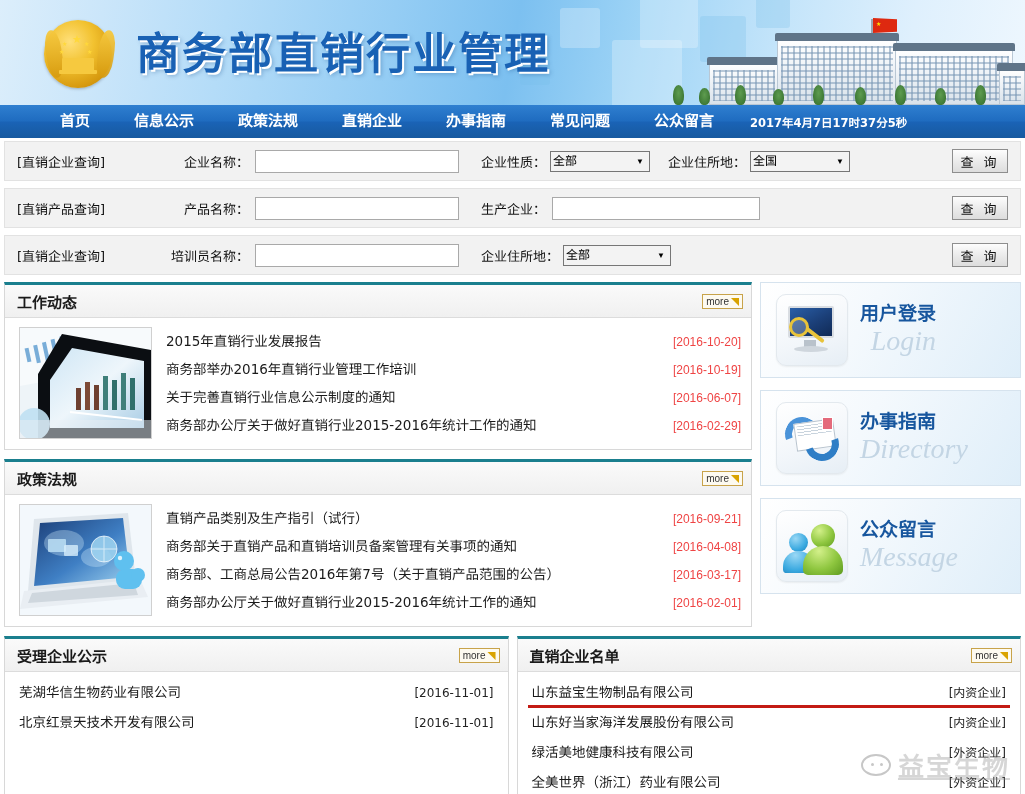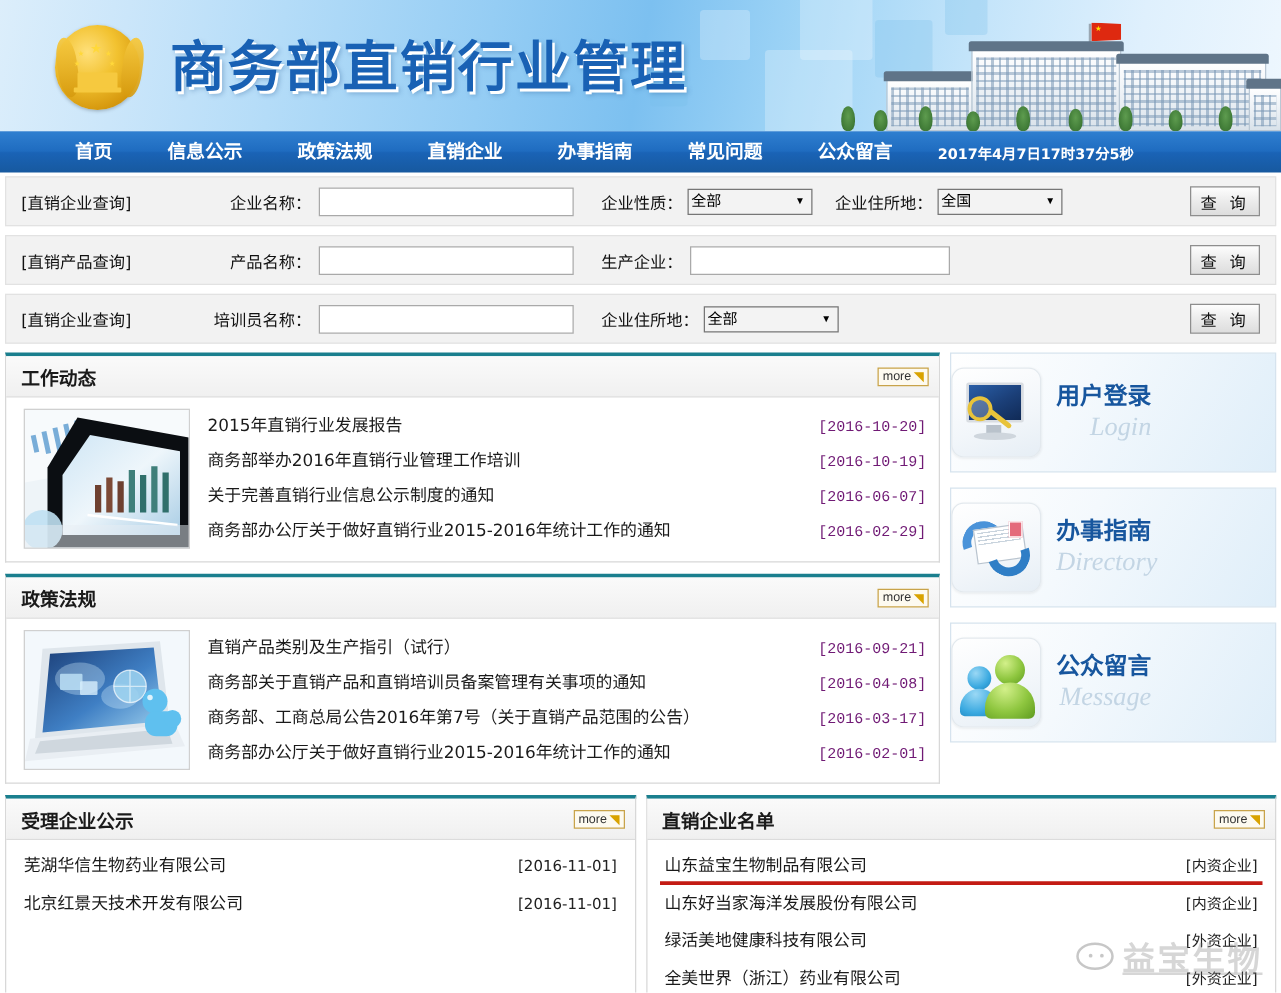--- a/index.html
+++ b/index.html
@@ -194,47 +194,47 @@
   .news-item {
     display:flex; align-items:baseline; justify-content:space-between;
     height:28px; line-height:28px;
   }
   .news-title {
     font-size:13.5px; color:#1a1a1a; white-space:nowrap;
     font-family:"DejaVu Sans","Liberation Sans",sans-serif;
     text-decoration:none; cursor:pointer;
   }
   .news-date {
-    font-size:12px; color:#701a75; white-space:nowrap; margin-left:12px;
-    font-family:Liberation Mono, monospace;
+    font-size:12px; color:#ef4444; white-space:nowrap; margin-left:12px;
+    font-family:Liberation Sans, sans-serif;
   }
 
   
   .rbox {
     position:relative;
     height:96px; margin-bottom:12px;
     border:1px solid #d6e3ee;
     background: linear-gradient(120deg,#ffffff 0%, #f4f9fd 40%, #dfeef9 100%);
-    display:flex; align-items:center; padding-left:0;
+    display:flex; align-items:center; padding-left:15px;
     cursor:pointer;
   }
   .rbox .ricon {
     width:72px; height:72px; flex:0 0 72px;
     border:1px solid #e3e9ee; border-radius:10px;
     background: linear-gradient(160deg,#ffffff 0%,#f2f6fa 60%,#e6eef5 100%);
     position:relative; margin-right:12px;
     box-shadow: 0 1px 2px rgba(0,0,0,0.06);
   }
   .rbox .rtexts { line-height:1.05; }
   .rbox .rcn {
     font-size:19px; font-weight:bold; color:#17569e;
     font-family:"DejaVu Sans","Liberation Sans",sans-serif;
   }
   .rbox .ren {
-    font-size:21px; font-style:italic; color:#c3d5e4;
+    font-size:28px; font-style:italic; color:#c3d5e4;
     font-family:"Liberation Serif", serif;
     text-align:right; margin-top:2px;
   }
 
   
   .ico-monitor .scr {
     position:absolute; left:11px; top:11px; width:46px; height:32px;
     background: linear-gradient(150deg,#2a5fa8 0%,#1b3f78 55%,#102a56 100%);
     border:2px solid #d9dde2; border-radius:2px;
   }

